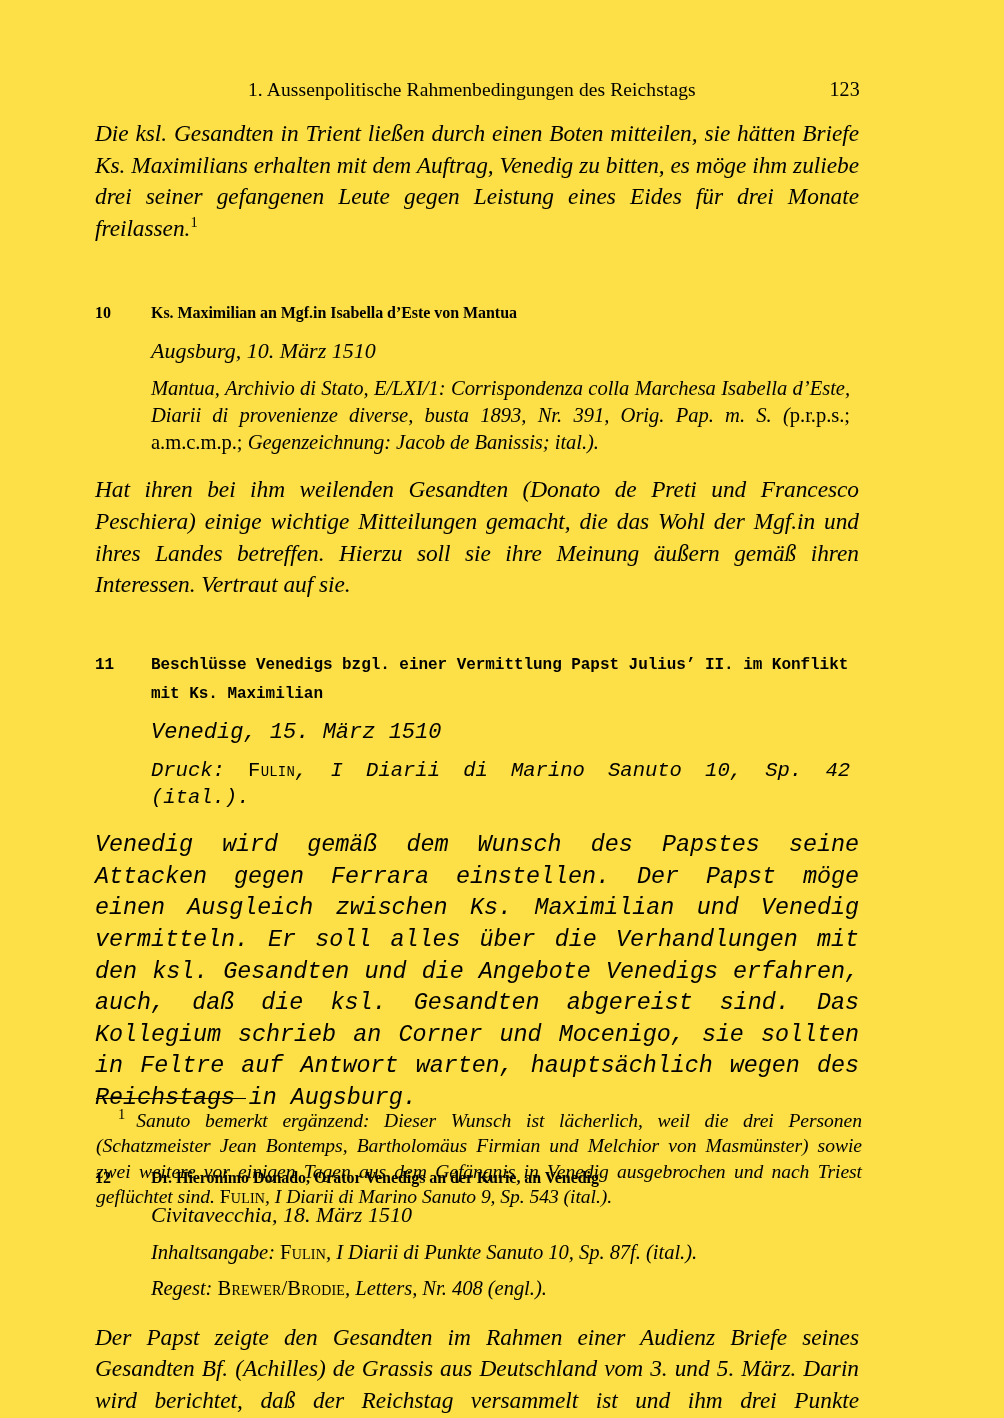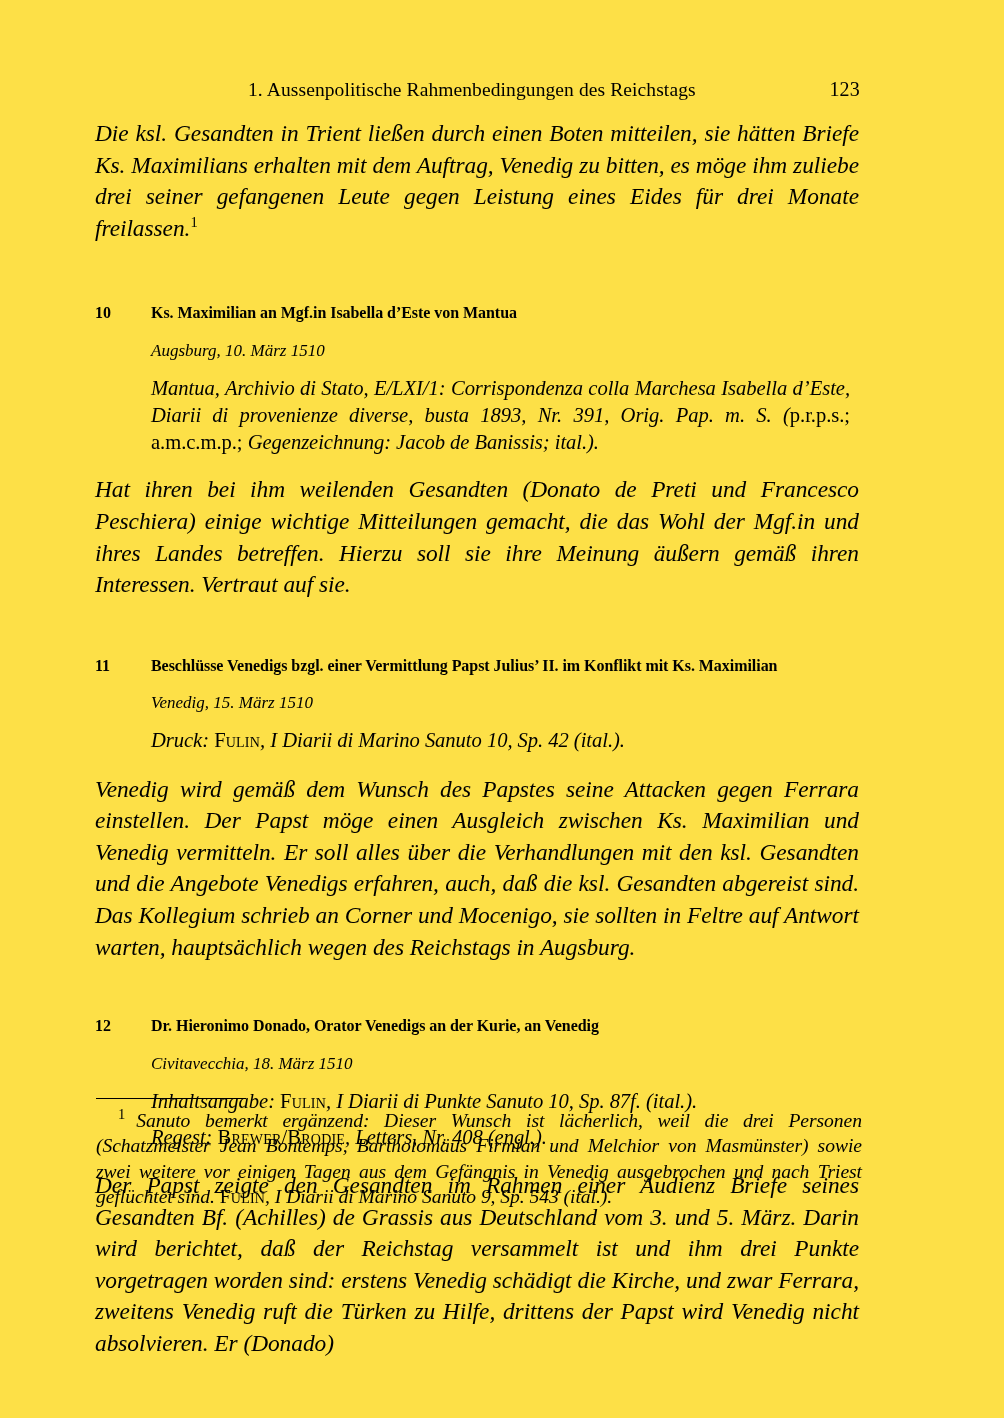--- a/index.html
+++ b/index.html
@@ -92,21 +92,21 @@
   .entry-title {
     flex: 1 1 auto;
     max-width: 700px;
   }
   .entry-body {
     margin-left: 56px;
     width: 699px;
   }
   .entry-date {
     font-style: italic;
-    font-size: 17px;
+    font-size: 22px;
     line-height: 28px;
   }
   .entry-source {
     font-style: italic;
     font-size: 20.6px;
     line-height: 27.2px;
     text-align: justify;
     text-justify: inter-word;
     letter-spacing: -0.05px;
   }
@@ -167,21 +167,21 @@
         <span class="entry-number">10</span>
         <span class="entry-title">Ks. Maximilian an Mgf.in Isabella d’Este von Mantua</span>
       </div>
       <div class="entry-body">
         <div class="entry-date" style="margin-top:9px;">Augsburg, 10. März 1510</div>
         <div class="entry-source" style="margin-top:10px;"><span>Mantua, Archivio di Stato, E/LXI/1: Corrispondenza colla Marchesa Isabella d’Este, Diarii di provenienze diverse, busta 1893, Nr. 391, Orig. Pap. m. S. (</span><span class="roman">p.r.p.s.; a.m.c.m.p.;</span><span> Gegenzeichnung: Jacob de Banissis; ital.).</span></div>
       </div>
       <p class="regest" style="margin-top:18px; width:764px;">Hat ihren bei ihm weilenden Gesandten (Donato de Preti und Francesco Peschiera) einige wichtige Mitteilungen gemacht, die das Wohl der Mgf.in und ihres Landes betreffen. Hierzu soll sie ihre Meinung äußern gemäß ihren Interessen. Vertraut auf sie.</p>
     </div>
 
-    <div class="entry" style="margin-top:50px;">
+    <div class="entry" style="margin-top:50px;font-family:Liberation Mono, monospace;">
       <div class="entry-head">
         <span class="entry-number">11</span>
         <span class="entry-title">Beschlüsse Venedigs bzgl. einer Vermittlung Papst Julius’ II. im Konflikt mit Ks. Maximilian</span>
       </div>
       <div class="entry-body">
         <div class="entry-date" style="margin-top:9px;">Venedig, 15. März 1510</div>
         <div class="entry-source" style="margin-top:10px;"><span>Druck:</span> <span class="smallcaps">Fulin</span><span>, I Diarii di Marino Sanuto 10, Sp. 42 (ital.).</span></div>
       </div>
       <p class="regest" style="margin-top:19px; width:764px;">Venedig wird gemäß dem Wunsch des Papstes seine Attacken gegen Ferrara einstellen. Der Papst möge einen Ausgleich zwischen Ks. Maximilian und Venedig vermitteln. Er soll alles über die Verhandlungen mit den ksl. Gesandten und die Angebote Venedigs erfahren, auch, daß die ksl. Gesandten abgereist sind. Das Kollegium schrieb an Corner und Mocenigo, sie sollten in Feltre auf Antwort warten, hauptsächlich wegen des Reichstags in Augsburg.</p>
     </div>

